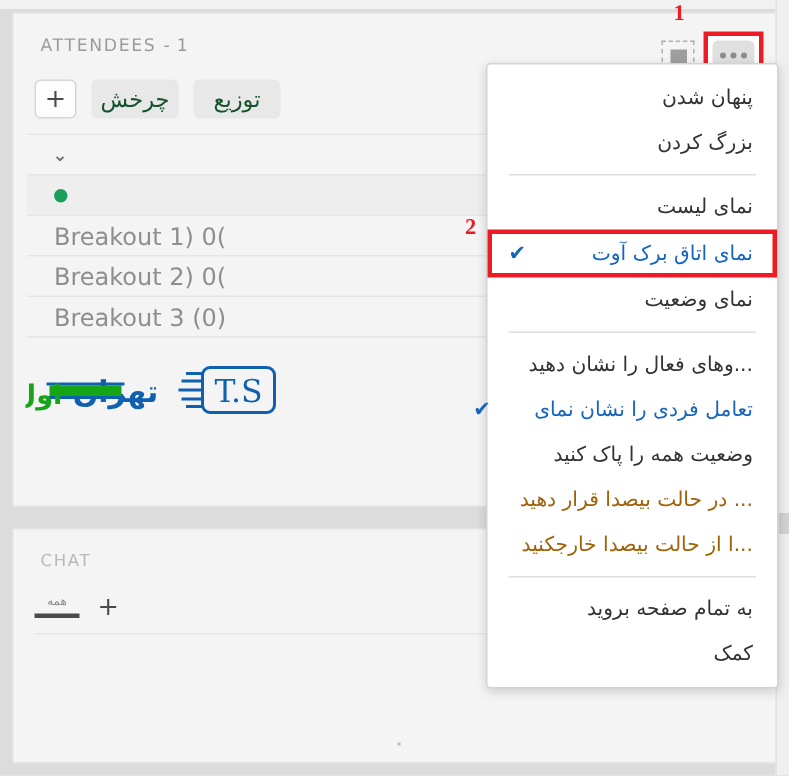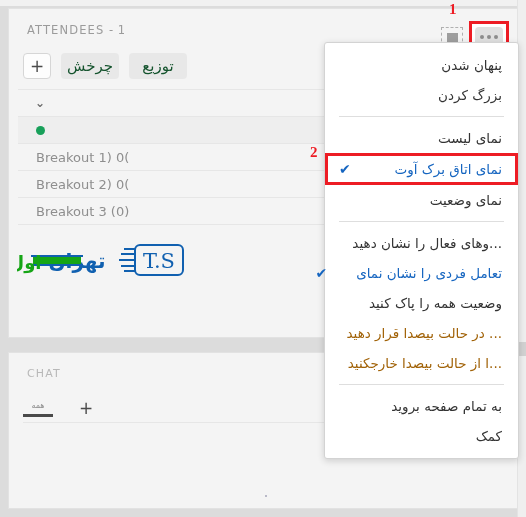--- a/index.html
+++ b/index.html
@@ -157,21 +157,21 @@
   }
   .row .label {
     order: 1;
     flex: 1;
     text-align: right;
     padding-right: 6px;
     white-space: nowrap;
     overflow: hidden;
   }
   .row.group .label { color: #4c4c4c; font-size: 13.5px; }
-  .row.breakout .label { color: #8e8e8e; font-size: 13px; direction: ltr; text-align: left; padding-left: 4px;}
+  .row.breakout .label { color: #8e8e8e; font-size: 16px; direction: ltr; text-align: left; padding-left: 4px;}
   .row.breakout { justify-content: flex-start; }
   .row.breakout .chev { order: 0; }
 
   .dot-status {
     order: 3;
     width: 9px; height: 9px;
     border-radius: 50%;
     background: #18a05a;
     margin-left: 4px;
     flex: none;
@@ -211,22 +211,22 @@
     font-size: 11px;
     letter-spacing: 1.1px;
     color: #b8b8b8;
   }
   .chat-tabs {
     position: absolute;
     left: 14px; top: 44px;
     right: 0;
     height: 26px;
     display: flex;
-    align-items: center;
-    gap: 26px;
+    align-items: flex-start;
+    gap: 12px;
     border-bottom: 1px solid #e6e6e6;
   }
   .chat-tab {
     font-size: 8px;
     color: #8e8e8e;
     padding-bottom: 4px;
     border-bottom: 3px solid #4a4a4a;
     min-width: 30px;
     text-align: center;
     direction: rtl;

